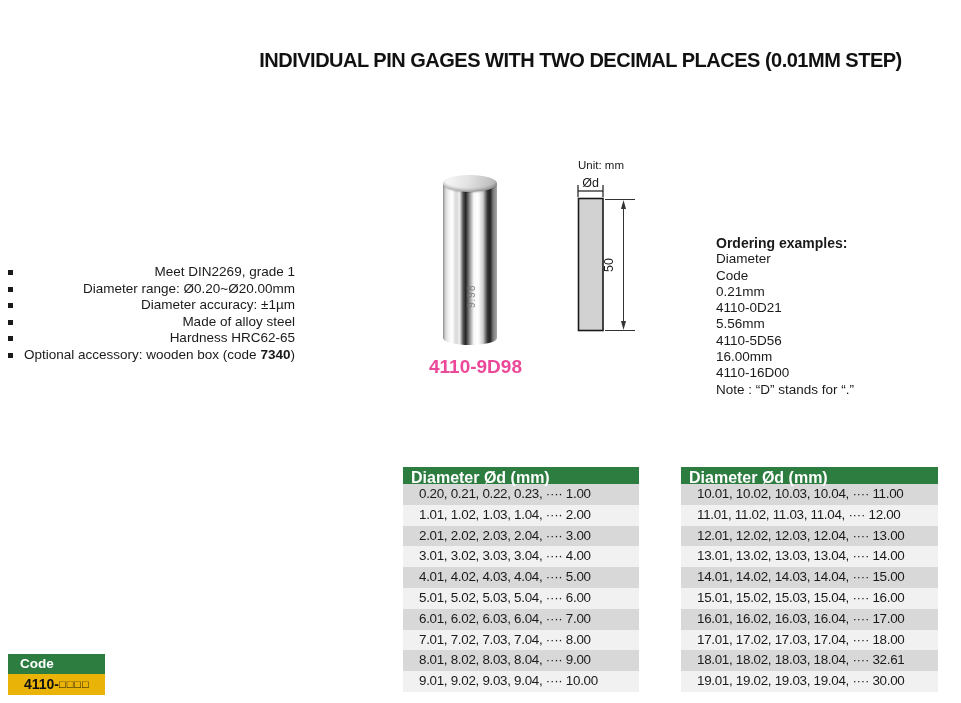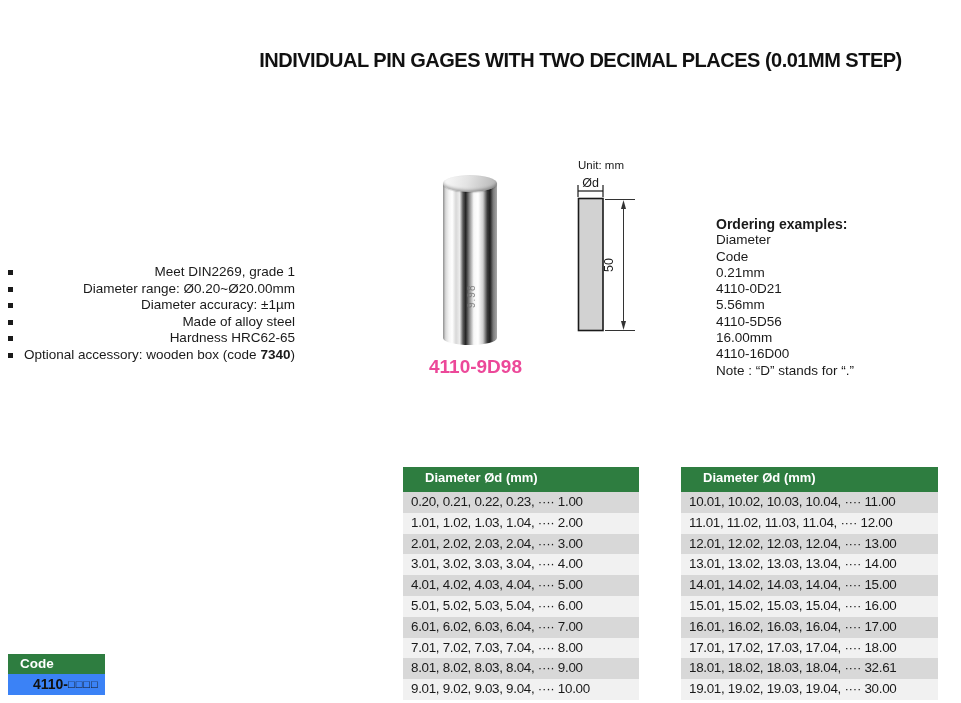--- a/index.html
+++ b/index.html
@@ -34,41 +34,41 @@
   }
   .pin-engraving{
     position:absolute;left:466px;top:308px;font-size:10px;color:#6e6e6e;opacity:.8;
     transform:rotate(-90deg);transform-origin:left top;letter-spacing:1px;white-space:nowrap;
   }
   .pin-label{position:absolute;left:429px;top:356px;font-size:19px;font-weight:bold;color:#ec4899;}
   
   .unit-label{position:absolute;left:578px;top:159px;font-size:11.5px;color:#1a1a1a;}
   .drawing{position:absolute;left:560px;top:172px;width:85px;height:172px;}
   
-  .ordering{position:absolute;left:716px;top:216px;font-size:13.5px;line-height:16.3px;}
+  .ordering{position:absolute;left:716px;top:235px;font-size:13.5px;line-height:16.3px;}
   .ordering-title{font-weight:bold;font-size:14px;}
   .ord-row{display:flex;flex-direction:column;}
   .ord-col1{width:96px;}
   .ord-col2{}
   
   .dtable{position:absolute;top:467px;}
   .dtable.t1{left:403px;width:236px;}
   .dtable.t2{left:681px;width:257px;}
-  .thead{height:25px;line-height:21px;background:#2e7d40;color:#ffffff;
-         font-weight:bold;font-size:13px;padding-left:22px;box-sizing:border-box;}
+  .thead{height:17px;line-height:21px;background:#2e7d40;color:#ffffff;
+         font-weight:bold;font-size:16px;padding-left:8px;box-sizing:border-box;}
   .trow{height:20.8px;line-height:20.8px;font-size:13.4px;letter-spacing:-0.3px;
-        padding-left:8px;box-sizing:border-box;white-space:nowrap;color:#1a1a1a;}
+        padding-left:16px;box-sizing:border-box;white-space:nowrap;color:#1a1a1a;}
   .trow:nth-child(even){background:#d8d8d8;}  
   .trow:nth-child(odd){background:#f1f1f1;}
   .thead{background:#2e7d40 !important;}
   
   .code-box{position:absolute;left:8px;top:654px;width:97px;}
   .code-head{height:20px;line-height:20px;background:#2e7d40;color:#fff;font-weight:bold;
              font-size:13.5px;padding-left:12px;box-sizing:border-box;}
-  .code-val{height:21px;line-height:21px;background:#3b82f6;padding-left:25px;
+  .code-val{height:21px;line-height:21px;background:#eab308;padding-left:16px;
             box-sizing:border-box;font-size:14px;font-weight:bold;color:#111;}
   .code-val .sq{font-weight:normal;font-size:11px;letter-spacing:1px;position:relative;top:-1px;}
 </style>
 </head>
 <body>
 
 <div class="page">
 
   <div class="title">INDIVIDUAL PIN GAGES WITH TWO DECIMAL PLACES (0.01MM STEP)</div>
 

